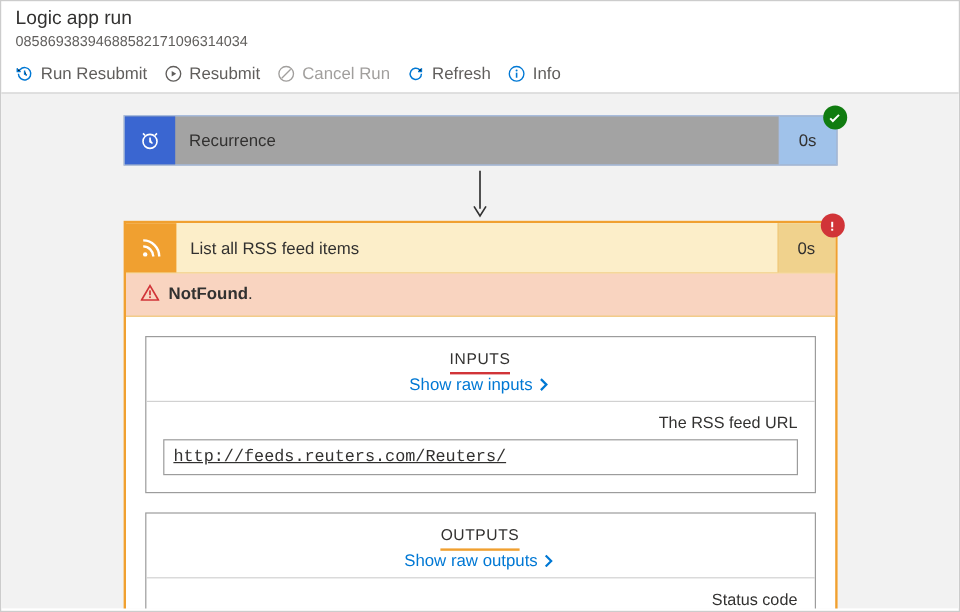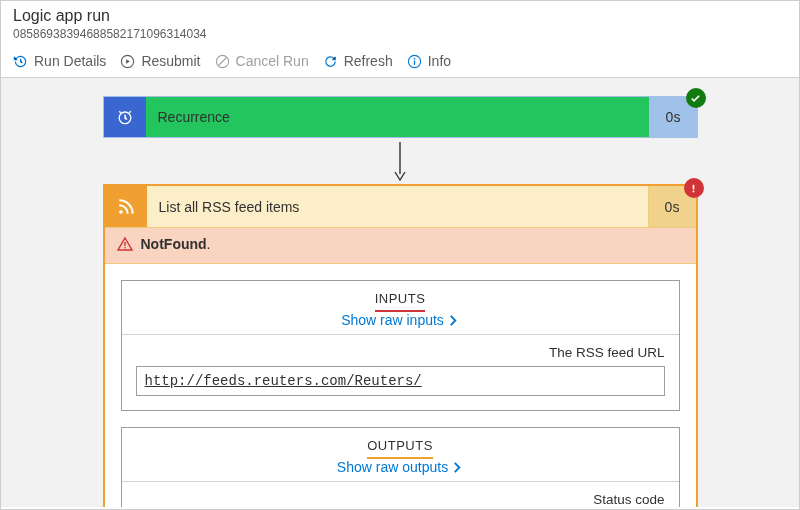--- a/index.html
+++ b/index.html
@@ -6,21 +6,21 @@
   body { font-family: "Segoe UI", Arial, sans-serif; background: #fff; width: 800px; height: 510px; overflow: hidden; border: 1px solid #ccc; }
   .header { padding: 6px 12px 4px; }
   .header h1 { font-size: 16px; font-weight: 400; color: #323130; }
   .header .runid { font-size: 12px; color: #605e5c; margin-top: 2px; }
   .toolbar { display: flex; gap: 14px; padding: 8px 12px; border-top: 0; }
   .toolbar .btn { display: flex; align-items: center; gap: 6px; color: #605e5c; font-size: 14px; cursor: pointer; }
   .toolbar .btn.disabled { color: #a19f9d; cursor: default; }
   .toolbar .icon svg { width: 15px; height: 15px; display: block; }
   .canvas { background: #f2f2f2; border-top: 1px solid #d1d1d1; height: calc(510px - 80px); padding: 18px 0 0; overflow: hidden; }
   .step { margin: 0 auto; width: 595px; position: relative; }
-  .step-head { display: flex; align-items: stretch; border: 1px solid #a6bfe6; background: #22c55e; height: 42px; }
+  .step-head { display: flex; align-items: stretch; border: 1px solid #a6bfe6; background: #a3a3a3; height: 42px; }
   .step-head .iconbox { width: 42px; background: #3a66d1; display: flex; align-items: center; justify-content: center; }
   .step-head .iconbox svg { width: 20px; height: 20px; fill: #fff; }
   .step-head .title { flex: 1; display: flex; align-items: center; padding: 0 12px; font-size: 14px; color: #323130; }
   .step-head .duration { width: 48px; background: #a0c2ea; display: flex; align-items: center; justify-content: center; font-size: 14px; color: #323130; border-left: 1px solid #a6bfe6; }
   .badge { position: absolute; top: -8px; right: -8px; width: 20px; height: 20px; border-radius: 50%; display: flex; align-items: center; justify-content: center; }
   .badge.ok { background: #107c10; }
   .badge.err { background: #d13438; }
   .badge svg { width: 11px; height: 11px; }
   .arrow { display: flex; justify-content: center; margin: 4px 0 2px; }
   .arrow svg { width: 16px; height: 40px; }
@@ -52,21 +52,21 @@
 
 <div class="toolbar">
   <div class="btn">
     <span class="icon">
       <svg viewBox="0 0 16 16">
           <path fill="none" stroke="#0078d4" stroke-width="1.3" d="M2.5 8a5.5 5.5 0 1 0 1.6-3.9L2 6"></path>
           <path stroke="#0078d4" stroke-width="1.3" d="M1.5 3v3h3"></path>
           <path stroke="#0078d4" stroke-width="1.3" d="M8 5v3.2l2 1.3"></path>
         </svg>
     </span>
-    <span>Run Details</span>
+    <span>Run Resubmit</span>
   </div>
   <div class="btn">
     <span class="icon">
       <svg viewBox="0 0 16 16">
           <circle cx="8" cy="8" r="6.5" fill="none" stroke="#605e5c" stroke-width="1.2"></circle>
           <path fill="#605e5c" d="M6.5 5.5v5l4-2.5z"></path>
         </svg>
     </span>
     <span>Resubmit</span>
   </div>

